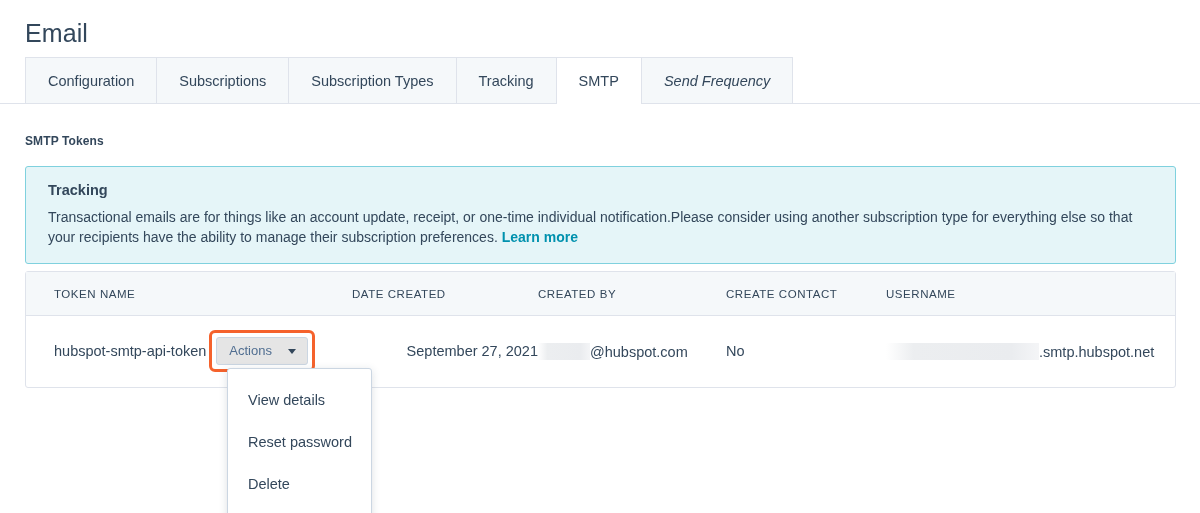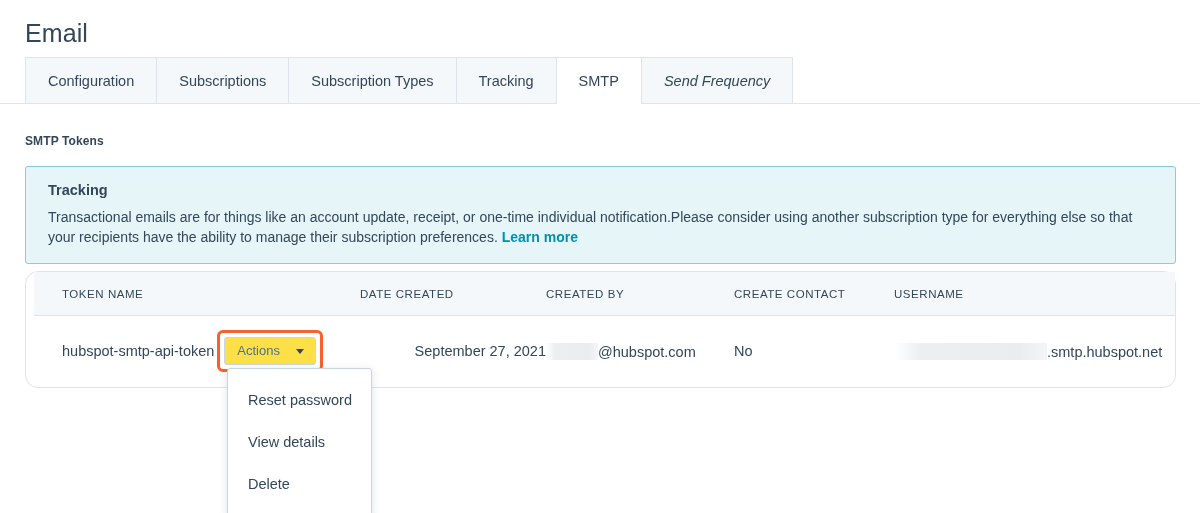--- a/index.html
+++ b/index.html
@@ -140,24 +140,23 @@
     cursor: pointer;
   }
 
   
   .table-wrap {
     position: absolute;
     left: 25px;
     top: 271px;
     width: 1151px;
     border: 1px solid #dfe3eb;
-    border-radius: 13px;
+    border-radius: 3px;
     background: #ffffff;
     overflow: visible;
-    padding-left: 8px;
   }
   table.tokens {
     width: 100%;
     border-collapse: collapse;
     table-layout: fixed;
   }
   table.tokens thead tr { background: #f5f8fa; }
   table.tokens th {
     text-align: left;
     font-size: 11.5px;
@@ -201,21 +200,21 @@
     bottom: -7px;
     border: 3px solid #f5622c;
     border-radius: 6px;
     pointer-events: none;
   }
   .actions-btn {
     position: relative;
     display: inline-flex;
     align-items: center;
     gap: 16px;
-    background: #fde047;
+    background: #e5e5e5;
     border: 1px solid #cbd6e2;
     border-radius: 3px;
     color: #506e91;
     font-family: "Liberation Sans", sans-serif;
     font-size: 13px;
     padding: 6px 11px 6px 12px;
     cursor: pointer;
     line-height: 14px;
   }
   .caret {
@@ -328,18 +327,18 @@
           <td class="col-contact">No</td>
           <td class="col-user">
             <span class="redact redact-user"></span><span>.smtp.hubspot.net</span>
           </td>
         </tr>
       </tbody>
     </table>
   </div>
 
   <div class="dropdown">
+    <div class="dropdown-item">View details</div>
     <div class="dropdown-item">Reset password</div>
-    <div class="dropdown-item">View details</div>
     <div class="dropdown-item">Delete</div>
   </div>
 
 </div>
 
 </body></html>

